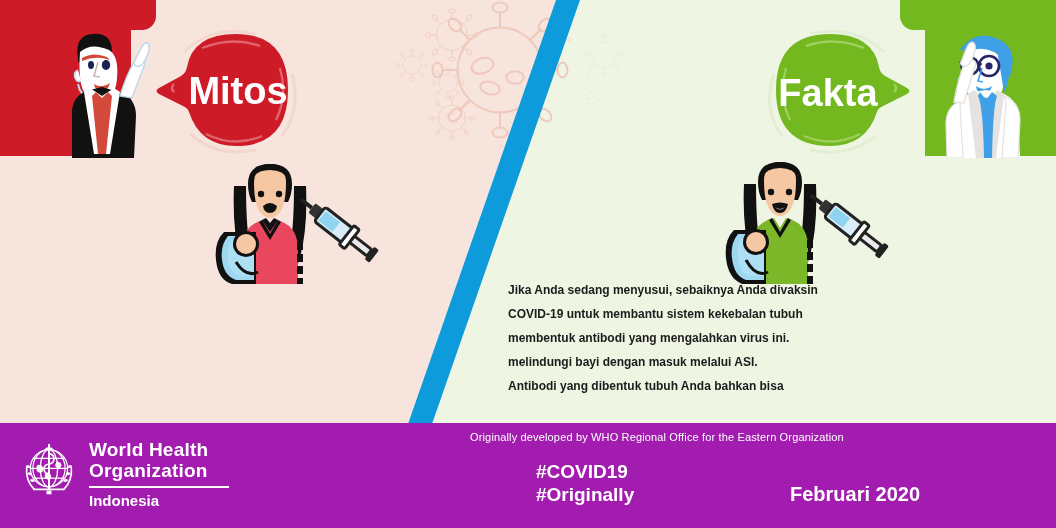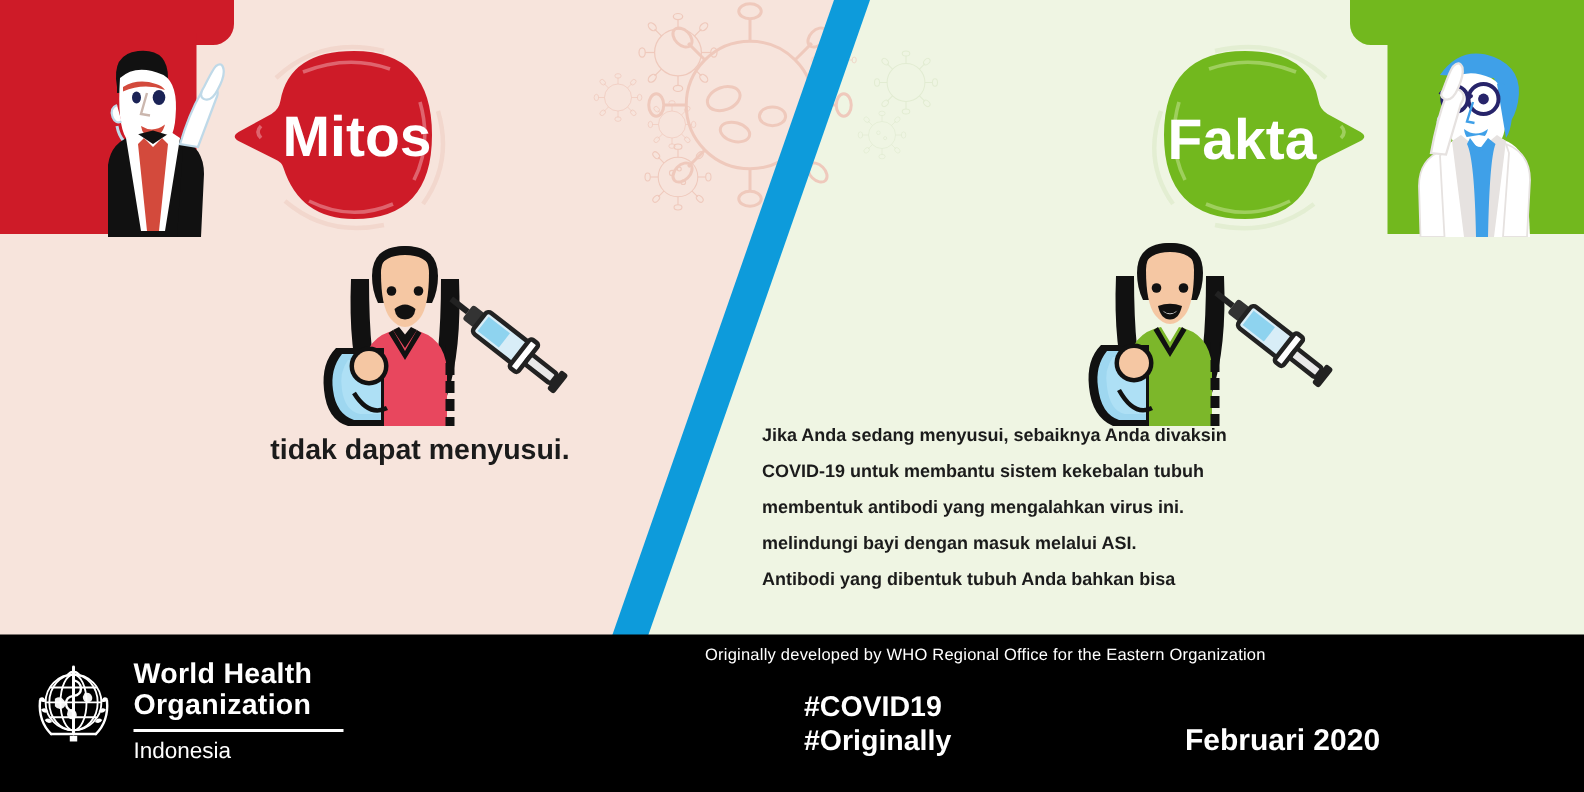--- a/index.html
+++ b/index.html
@@ -68,33 +68,33 @@
   }
   #fact-text {
     position:absolute; left:508px; top:278px; width:512px;
     text-align:left; color:#1b1b1b; font-weight:bold;
     font-size:12px; line-height:24px;
   }
 
   
   #footer {
     position:absolute; left:0; top:423px; width:1056px; height:105px;
-    background:#000000;
+    background:#a21caf;
   }
   #who-logo-group {
     position:absolute; left:18px; top:16px; width:260px; height:76px;
     display:flex; align-items:flex-start; gap:9px;
   }
   #who-emblem { width:62px; height:62px; flex:0 0 62px; margin-top:2px; }
   .who-wordmark { color:#ffffff; }
   .who-line1, .who-line2 {
     font-size:19px; font-weight:bold; line-height:21px; letter-spacing:.2px;
   }
   .who-rule { width:140px; height:2px; background:#ffffff; margin:5px 0 4px; }
-  .who-country { font-size:15px; font-weight:normal; line-height:17px; }
+  .who-country { font-size:15px; font-weight:bold; line-height:17px; }
 
   #credit-text {
     position:absolute; left:470px; top:8px; width:470px;
     color:#ffffff; font-size:11px; letter-spacing:.15px; text-align:left;
   }
   #hashtags {
     position:absolute; left:536px; top:37px;
     color:#ffffff; font-size:19px; font-weight:bold; line-height:23px;
   }
   #date-label {
@@ -445,21 +445,20 @@
         <rect x="13" y="4" width="18" height="12" fill="#8ED3EF"></rect>
         <rect x="44" y="-2" width="7" height="24" rx="2" fill="#ffffff" stroke="#222222" stroke-width="3"></rect>
         <rect x="51" y="6" width="22" height="8" rx="2" fill="#E9E9E9" stroke="#222222" stroke-width="3"></rect>
         <rect x="73" y="2" width="6" height="16" rx="2" fill="#222222"></rect>
         <path d="M-14,10 l14,0" stroke="#222222" stroke-width="4"></path>
       </g>
     </g>
   </svg>
 
   <div id="myth-text">
-    <div>tidak dapat menyusui.</div>
   </div>
 
   <div id="fact-text">
     <div>Jika Anda sedang menyusui, sebaiknya Anda divaksin</div>
     <div>COVID-19 untuk membantu sistem kekebalan tubuh</div>
     <div>membentuk antibodi yang mengalahkan virus ini.</div>
     <div>melindungi bayi dengan masuk melalui ASI.</div>
     <div>Antibodi yang dibentuk tubuh Anda bahkan bisa</div>
   </div>
 

